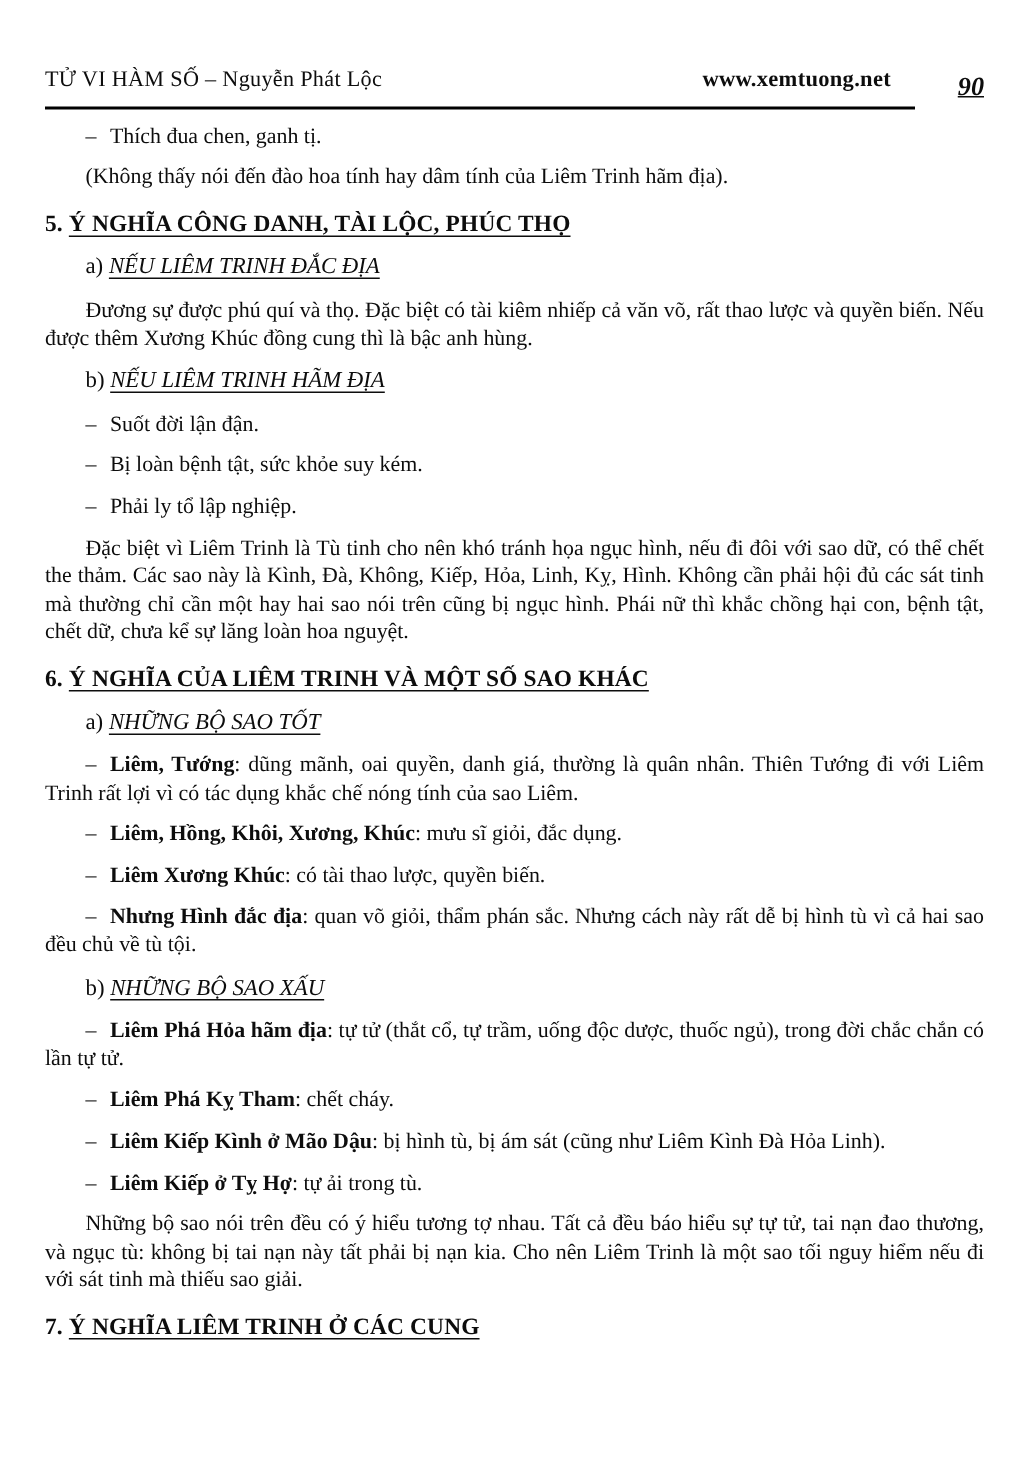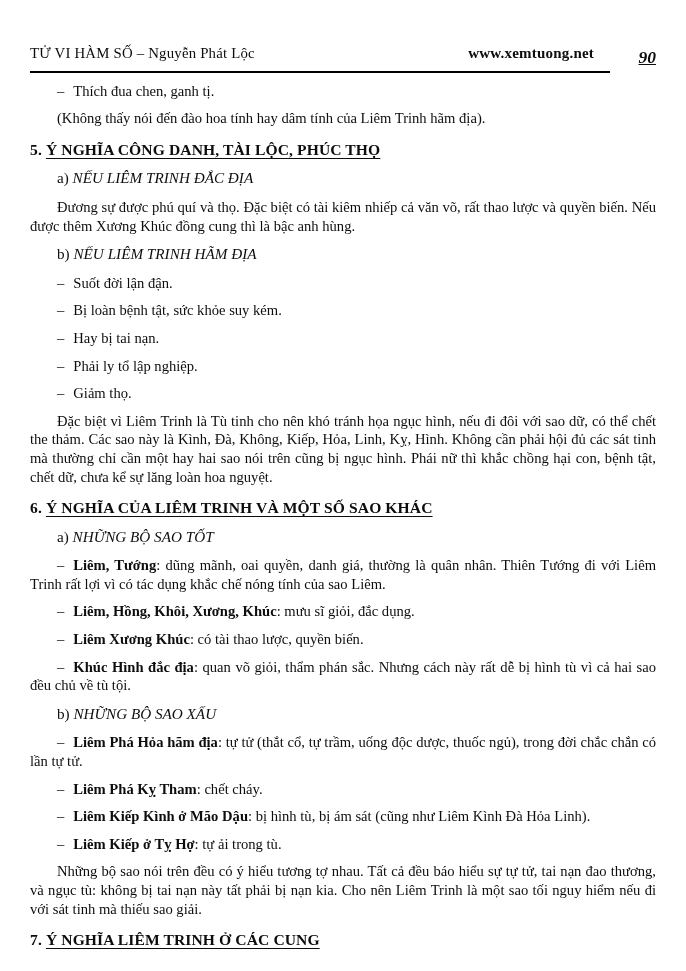--- a/index.html
+++ b/index.html
@@ -58,20 +58,21 @@
   }
   .h1-title { text-decoration: underline; text-underline-offset: 3px; font-family: Liberation Serif, serif; }
   .h2 {
     text-indent: 27px;
     text-align: left;
     font-size: 15.2px;
     margin: 10px 0 !important;
   }
   .h2-title {
     font-style: italic;
+    text-decoration: underline;
     text-underline-offset: 3px;
   }
   b { font-weight: 700; }
 </style>
 </head>
 <body>
 
 <div class="page">
   <div class="header">
     <div class="header-main">
@@ -82,30 +83,28 @@
   </div>
   <div class="content">
       <p class="li"><span class="dash">–</span><span>Thích đua chen, ganh tị.</span></p>
       <p class="para">(Không thấy nói đến đào hoa tính hay dâm tính của Liêm Trinh hãm địa).</p>
       <p class="h1"><span class="h1-num">5.</span> <span class="h1-title">Ý NGHĨA CÔNG DANH, TÀI LỘC, PHÚC THỌ</span></p>
       <p class="h2"><span>a)</span> <span class="h2-title">NẾU LIÊM TRINH ĐẮC ĐỊA</span></p>
       <p class="para">Đương sự được phú quí và thọ. Đặc biệt có tài kiêm nhiếp cả văn võ, rất thao lược và quyền biến. Nếu được thêm Xương Khúc đồng cung thì là bậc anh hùng.</p>
       <p class="h2"><span>b)</span> <span class="h2-title">NẾU LIÊM TRINH HÃM ĐỊA</span></p>
       <p class="li"><span class="dash">–</span><span>Suốt đời lận đận.</span></p>
       <p class="li"><span class="dash">–</span><span>Bị loàn bệnh tật, sức khỏe suy kém.</span></p>
-      <p class="li"><span class="dash">–</span><span>Hay bị tai nạn.</span></p>
       <p class="li"><span class="dash">–</span><span>Phải ly tổ lập nghiệp.</span></p>
-      <p class="li"><span class="dash">–</span><span>Giảm thọ.</span></p>
       <p class="para">Đặc biệt vì Liêm Trinh là Tù tinh cho nên khó tránh họa ngục hình, nếu đi đôi với sao dữ, có thể chết the thảm. Các sao này là Kình, Đà, Không, Kiếp, Hỏa, Linh, Kỵ, Hình. Không cần phải hội đủ các sát tinh mà thường chỉ cần một hay hai sao nói trên cũng bị ngục hình. Phái nữ thì khắc chồng hại con, bệnh tật, chết dữ, chưa kể sự lăng loàn hoa nguyệt.</p>
       <p class="h1"><span class="h1-num">6.</span> <span class="h1-title">Ý NGHĨA CỦA LIÊM TRINH VÀ MỘT SỐ SAO KHÁC</span></p>
       <p class="h2"><span>a)</span> <span class="h2-title">NHỮNG BỘ SAO TỐT</span></p>
       <p class="li"><span class="dash">–</span><b>Liêm, Tướng</b><span>: dũng mãnh, oai quyền, danh giá, thường là quân nhân. Thiên Tướng đi với Liêm Trinh rất lợi vì có tác dụng khắc chế nóng tính của sao Liêm.</span></p>
       <p class="li"><span class="dash">–</span><b>Liêm, Hồng, Khôi, Xương, Khúc</b><span>: mưu sĩ giỏi, đắc dụng.</span></p>
       <p class="li"><span class="dash">–</span><b>Liêm Xương Khúc</b><span>: có tài thao lược, quyền biến.</span></p>
-      <p class="li"><span class="dash">–</span><b>Khúc Hình đắc địa</b><span>: quan võ giỏi, thẩm phán sắc. Nhưng cách này rất dễ bị hình tù vì cả hai sao đều chủ về tù tội.</span></p>
+      <p class="li"><span class="dash">–</span><b>Nhưng Hình đắc địa</b><span>: quan võ giỏi, thẩm phán sắc. Nhưng cách này rất dễ bị hình tù vì cả hai sao đều chủ về tù tội.</span></p>
       <p class="h2"><span>b)</span> <span class="h2-title">NHỮNG BỘ SAO XẤU</span></p>
       <p class="li"><span class="dash">–</span><b>Liêm Phá Hỏa hãm địa</b><span>: tự tử (thắt cổ, tự trầm, uống độc dược, thuốc ngủ), trong đời chắc chắn có lần tự tử.</span></p>
       <p class="li"><span class="dash">–</span><b>Liêm Phá Kỵ Tham</b><span>: chết cháy.</span></p>
       <p class="li"><span class="dash">–</span><b>Liêm Kiếp Kình ở Mão Dậu</b><span>: bị hình tù, bị ám sát (cũng như Liêm Kình Đà Hỏa Linh).</span></p>
       <p class="li"><span class="dash">–</span><b>Liêm Kiếp ở Tỵ Hợ</b><span>: tự ải trong tù.</span></p>
       <p class="para">Những bộ sao nói trên đều có ý hiểu tương tợ nhau. Tất cả đều báo hiểu sự tự tử, tai nạn đao thương, và ngục tù: không bị tai nạn này tất phải bị nạn kia. Cho nên Liêm Trinh là một sao tối nguy hiểm nếu đi với sát tinh mà thiếu sao giải.</p>
       <p class="h1"><span class="h1-num">7.</span> <span class="h1-title">Ý NGHĨA LIÊM TRINH Ở CÁC CUNG</span></p>
     </div>
 </div>
 

